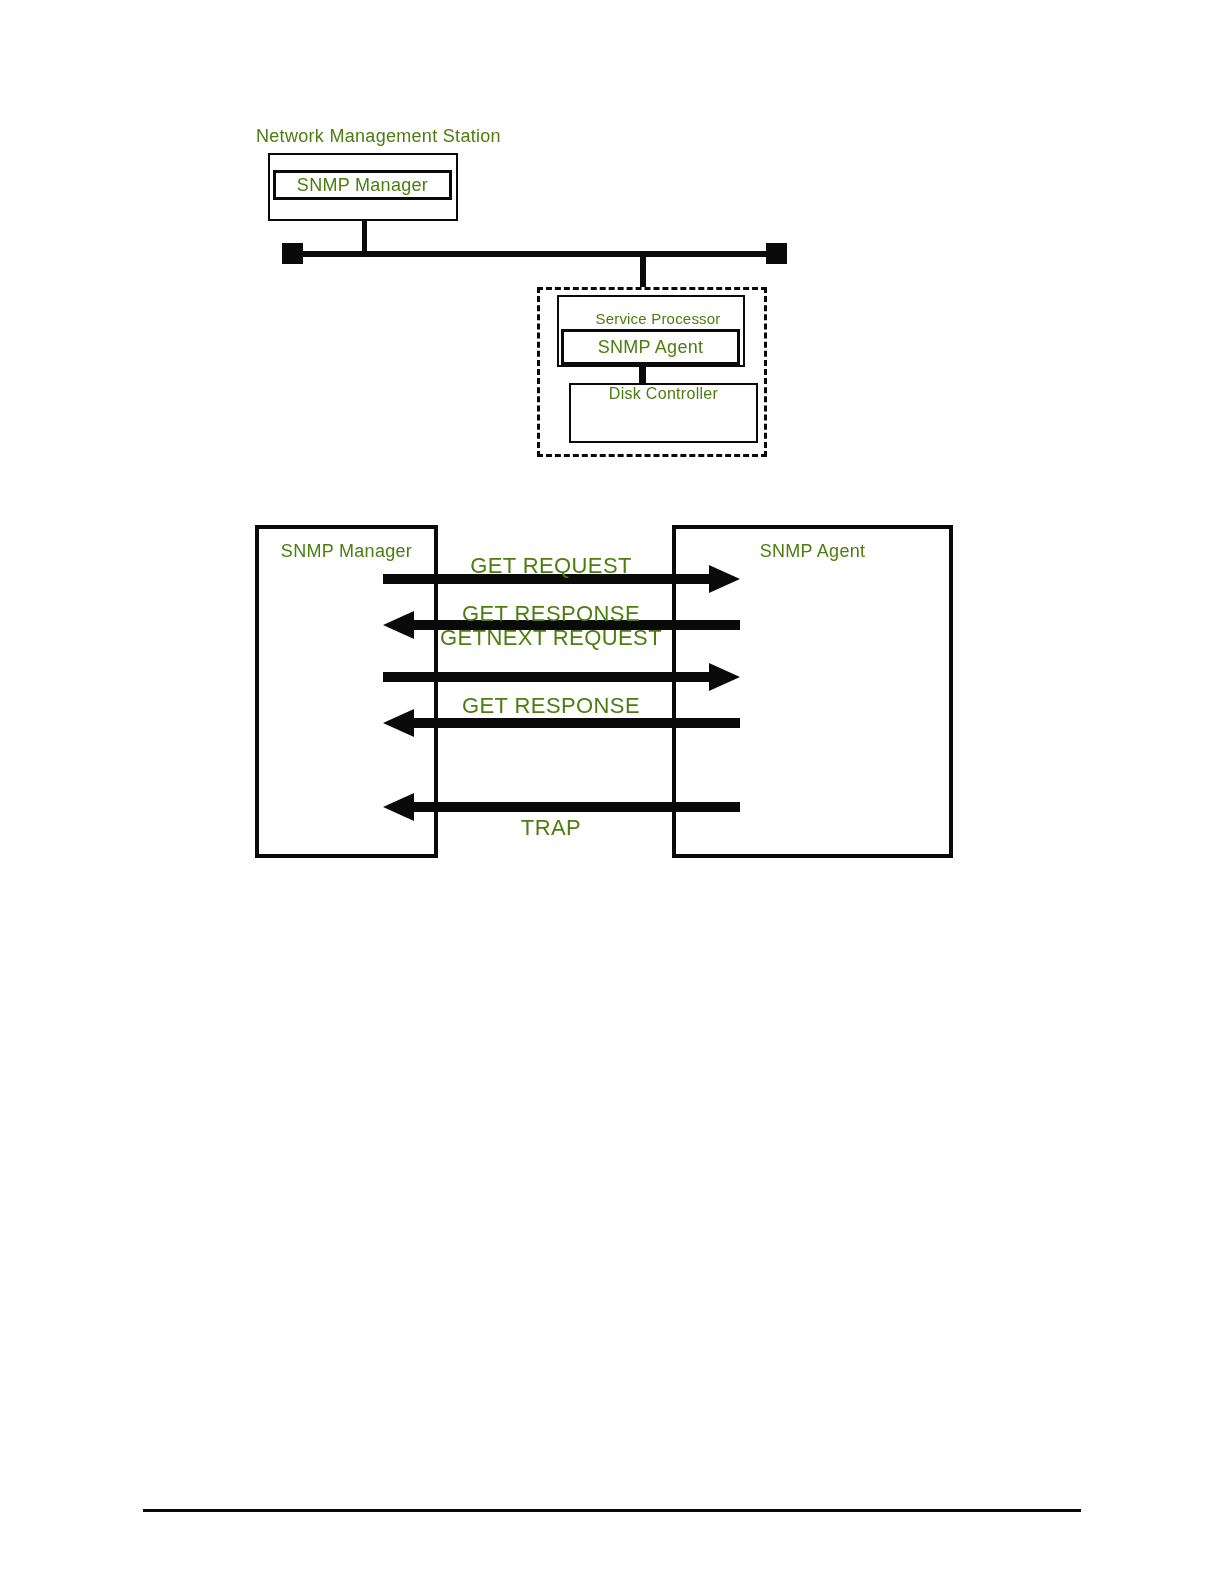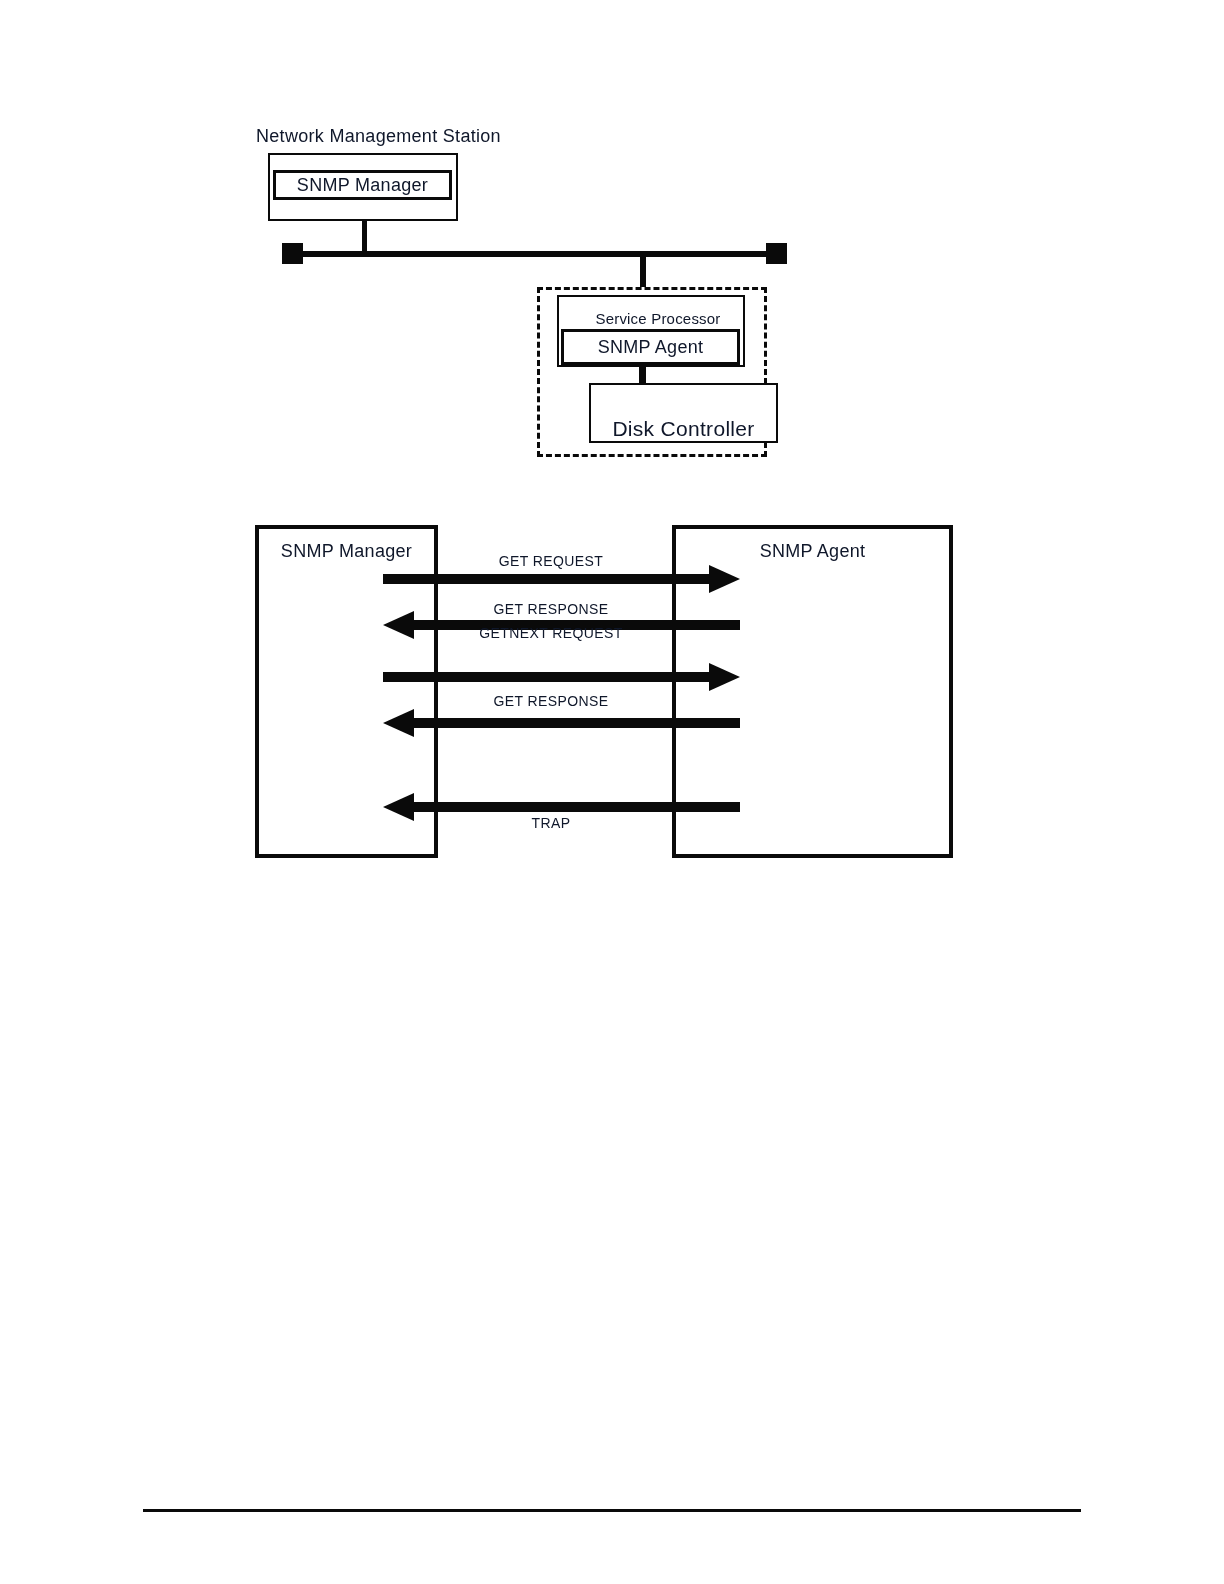--- a/index.html
+++ b/index.html
@@ -2,21 +2,21 @@
 <html><head>
 <meta charset="utf-8">
 <style>
   * { margin:0; padding:0; box-sizing:border-box; }
   html,body { background:#e8e8e8; }
   #page {
     position:relative;
     width:1224px; height:1584px;
     background:#ffffff;
     font-family:"Liberation Sans", sans-serif;
-    color:#0f172a;
+    color:#4d7c0f;
     overflow:hidden;
   }
   .abs { position:absolute; }
   .ink { background:#0a0a0a; }
 
   
   .station-label {
     left:256px; top:126px;
     font-size:18px; letter-spacing:0.3px; white-space:nowrap;
   }
@@ -49,40 +49,40 @@
     text-align:center; font-size:15px; letter-spacing:0.2px;padding-left:14px;
   }
   .agent-box {
     left:561px; top:329px; width:179px; height:36px;
     border:3px solid #0a0a0a; background:#fff;
     display:flex; align-items:center; justify-content:center;
     font-size:18px; letter-spacing:0.3px;
   }
   .agent-connector { left:639px; top:365px; width:7px; height:18px; }
   .disk-box {
-    left:589px; top:383px; width:189px; height:60px;
+    left:569px; top:383px; width:189px; height:60px;
     border:2px solid #0a0a0a; background:#fff;
-    display:flex; align-items:flex-end; justify-content:center;
-    font-size:21px; letter-spacing:0.3px;
+    display:flex; align-items:flex-start; justify-content:center;
+    font-size:16px; letter-spacing:0.3px;
   }
 
   
   .seq-box {
     top:525px; height:333px;
     border:4px solid #0a0a0a; background:#fff;
     text-align:center; padding-top:12px;
     font-size:18px; letter-spacing:0.3px;
     z-index:1;
   }
   .seq-box.mgr  { left:255px; width:183px; }
   .seq-box.agnt { left:672px; width:281px; }
 
   .msg-label {
     left:371px; width:360px;
-    text-align:center; font-size:14px; letter-spacing:0.4px;
+    text-align:center; font-size:22px; letter-spacing:0.4px;
     z-index:3; white-space:nowrap;
   }
   .arrow {
     left:383px; width:357px; height:28px;
     z-index:2;
   }
   .arrow .shaft { position:absolute; top:9px; height:10px; background:#0a0a0a; }
   .arrow .head  { position:absolute; top:0; width:0; height:0;
                   border-top:14px solid transparent;
                   border-bottom:14px solid transparent; }

